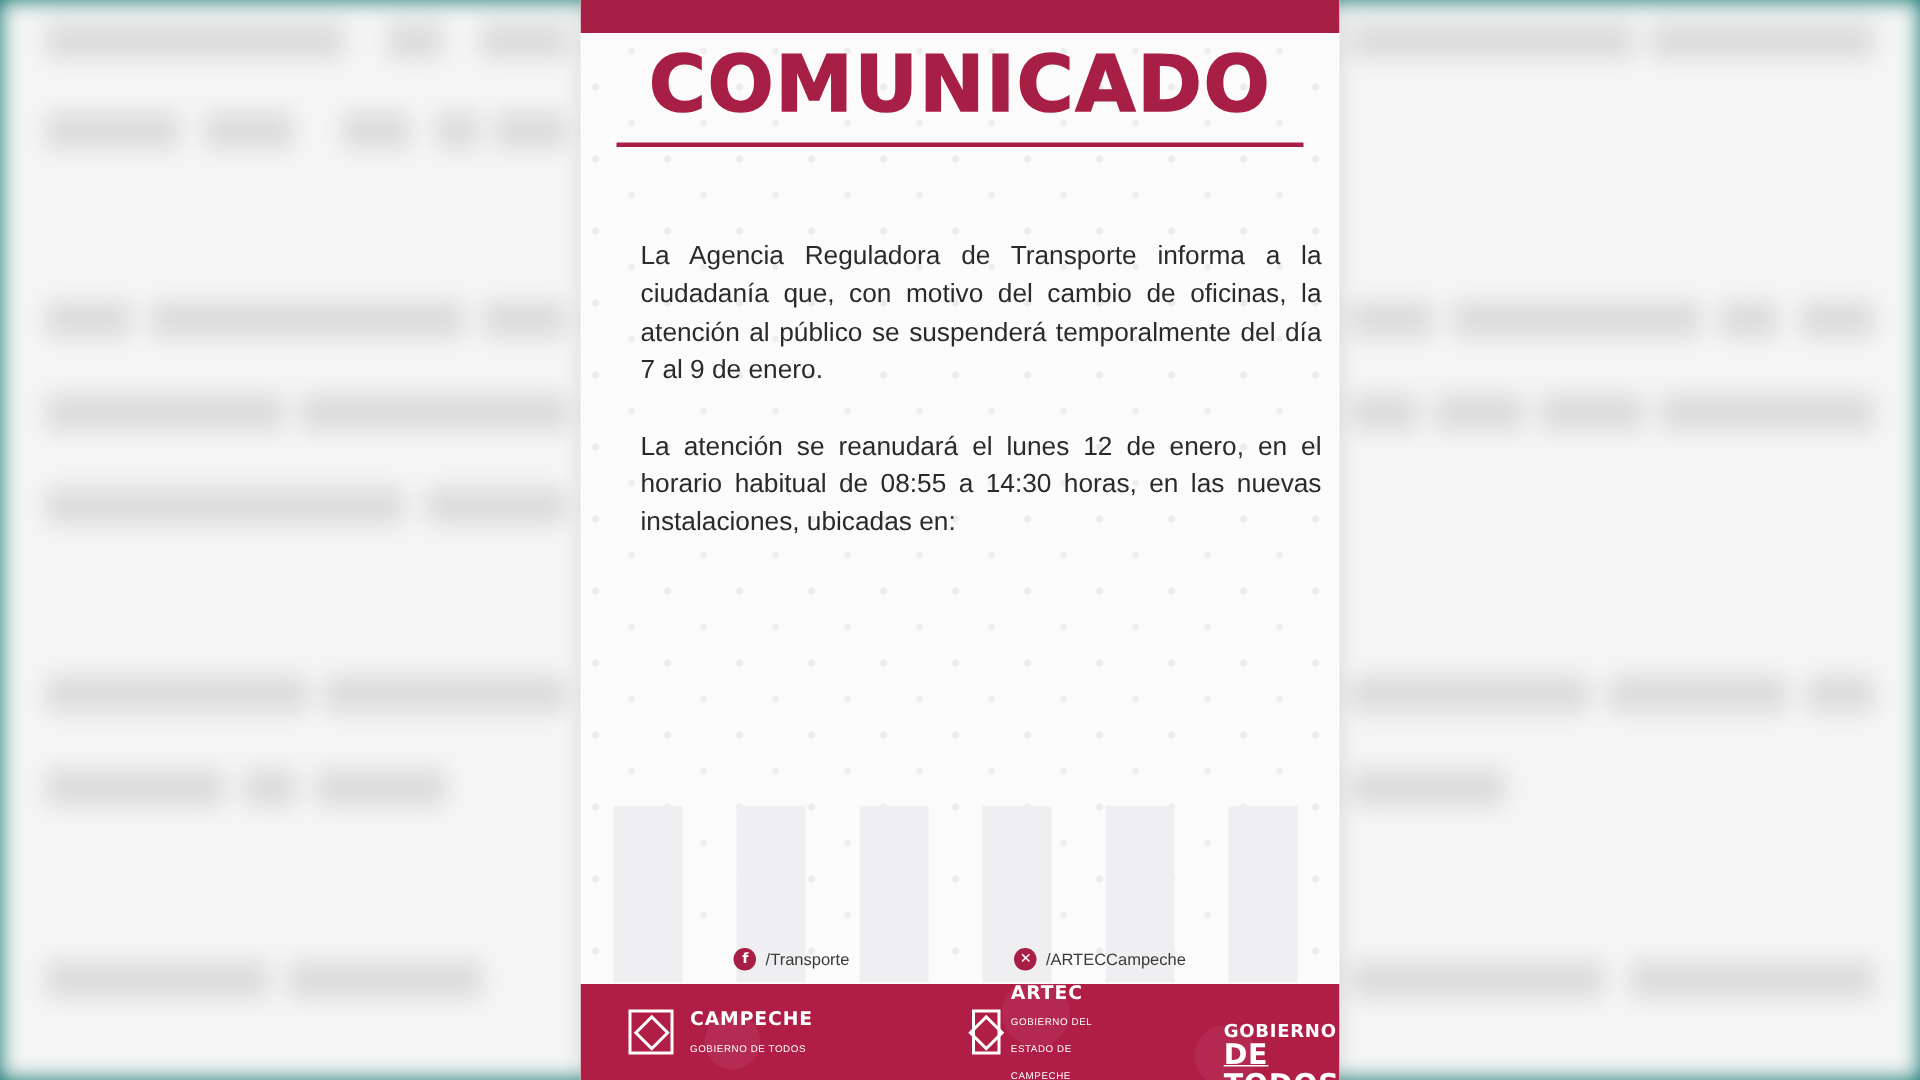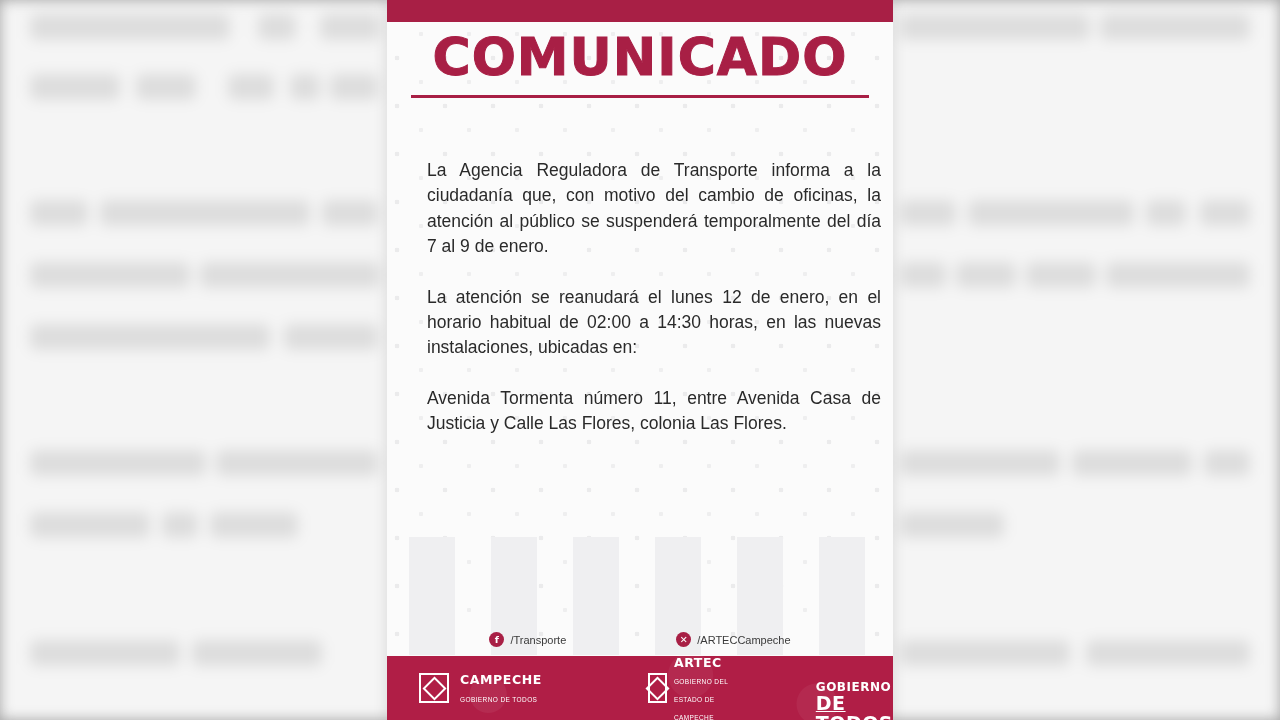--- a/index.html
+++ b/index.html
@@ -9,21 +9,21 @@
     height: 720px;
     overflow: hidden;
     background: #f2f2f2;
     font-family: "Liberation Sans", sans-serif;
   }
 
   #page {
     position: relative;
     width: 1280px;
     height: 720px;
-    background: #a3a3a3;
+    background: #0f766e;
     overflow: hidden;
   }
 
   
   .bg-blur {
     position: absolute;
     inset: 0;
     background: #f5f5f5;
     filter: blur(7px);
   }
@@ -287,22 +287,21 @@
 
     <div class="poster-top-bar"></div>
 
     <div class="poster-head">
       <div class="poster-title">COMUNICADO</div>
       <div class="title-rule"></div>
     </div>
 
     <div class="poster-body">
       <p>La Agencia Reguladora de Transporte informa a la ciudadanía que, con motivo del cambio de oficinas, la atención al público se suspenderá temporalmente del día 7 al 9 de enero.</p>
-      <p>La atención se reanudará el lunes 12 de enero, en el horario habitual de 02:00 a 14:30 horas, en las nuevas instalaciones, ubicadas en:</p>
-      <p>Avenida Tormenta número 11, entre Avenida Casa de Justicia y Calle Las Flores, colonia Las Flores.</p>
+      <p>La atención se reanudará el lunes 12 de enero, en el horario habitual de 08:55 a 14:30 horas, en las nuevas instalaciones, ubicadas en:</p>
     </div>
 
     <div class="strip-zone">
       <div class="strip" style="left:22px;"></div>
       <div class="strip" style="left:104px;"></div>
       <div class="strip" style="left:186px;"></div>
       <div class="strip" style="left:268px;"></div>
       <div class="strip" style="left:350px;"></div>
       <div class="strip" style="left:432px;"></div>
     </div>

